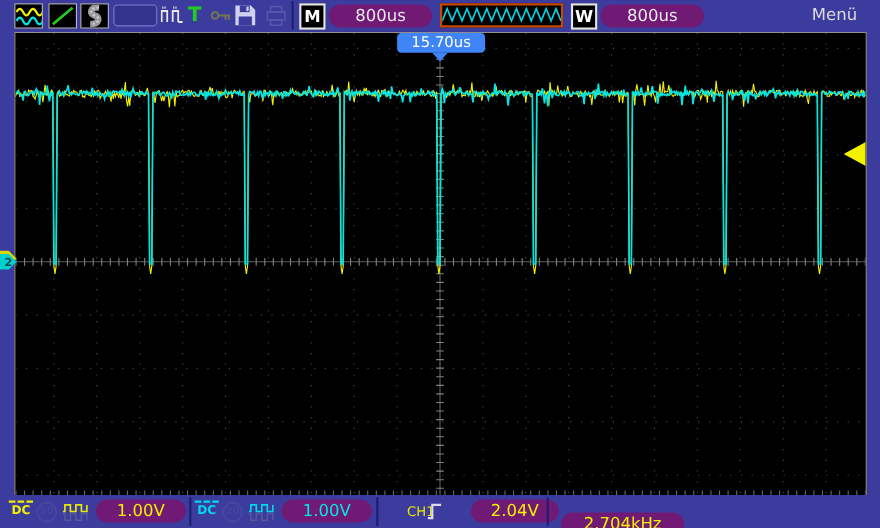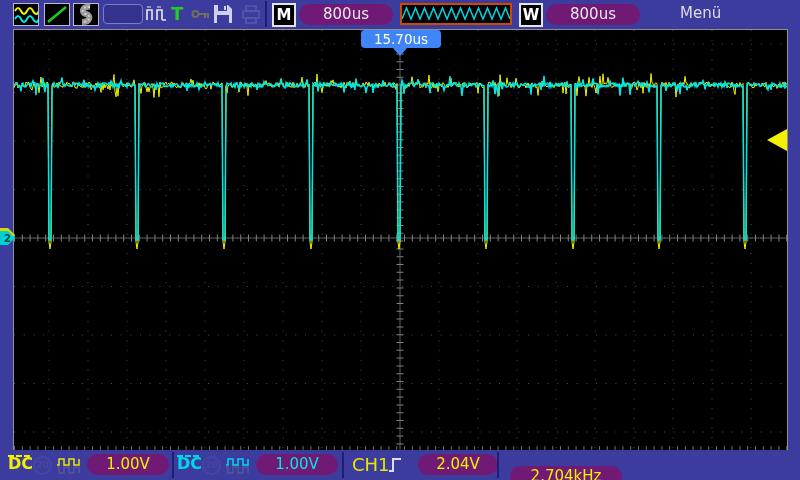--- a/index.html
+++ b/index.html
@@ -23,25 +23,25 @@
   
   .display{position:absolute;left:13px;top:29px;width:773px;height:420px;background:#000;
            border:1px solid #909090;z-index:1;}
   .trig-pos{position:absolute;left:361px;top:30px;width:80px;height:18px;background:#3f85f7;
             border-radius:4px;color:#fff;font-size:13.5px;text-align:center;line-height:18px;z-index:6;}
   .trig-pos-tip{position:absolute;left:393px;top:48px;width:0;height:0;z-index:6;
             border-left:7px solid transparent;border-right:7px solid transparent;border-top:8px solid #3f85f7;}
   .gnd-marker{position:absolute;left:0;top:227px;z-index:7;}
   
   .statusbar{position:absolute;left:0;top:450px;width:800px;height:30px;background:#3c3c9e;z-index:5;}
-  .dcic{position:absolute;width:22px;font-weight:bold;font-size:16px;line-height:12px;}
+  .dcic{position:absolute;width:22px;text-align:center;font-weight:bold;font-size:11px;line-height:12px;}
   .dcdash{display:block;height:0;border-top:2px dashed currentColor;margin-bottom:1px;}
   .bw20{position:absolute;width:15px;height:15px;border:2px solid #4646a0;border-radius:50%;
         color:#4646a0;font-size:9px;font-weight:bold;text-align:center;line-height:15px;}
-  .chlabel{position:absolute;color:#e8e800;font-size:18px;line-height:20px;}
+  .chlabel{position:absolute;color:#e8e800;font-size:12px;line-height:20px;margin-left:18px;}
   .dt{position:absolute;color:#e4e4e4;font-size:15px;line-height:20px;}
 </style>
 </head>
 <body>
 
 <div class="screen">
 
   <div class="topbar">
 
     <span class="iconbox" style="left:13px;top:3px;">
@@ -106,21 +106,21 @@
 
     <span class="preview" style="left:400px;top:3px;">
       <svg width="108" height="18" viewBox="0 0 108 18">
         <polyline fill="none" stroke="#00d4e4" stroke-width="1.5" points="0,14 4.5,3 9,14 13.5,3 18,14 22.5,3 27,14 31.5,3 36,14 40.5,3 45,14 49.5,3 54,14 58.5,3 63,14 67.5,3 72,14 76.5,3 81,14 85.5,3 90,14 94.5,3 99,14 103.5,3 108,14"></polyline>
       </svg>
     </span>
 
     <span class="mwbox" style="left:519px;top:3px;">W</span>
     <span class="pill" style="left:546px;top:4px;width:94px;">800us</span>
 
-    <span class="menu" style="left:680px;top:4px;">Menü</span>
+    <span class="menu" style="left:738px;top:4px;">Menü</span>
   </div>
 
   <div class="display">
     <svg id="wave-svg" width="773" height="420">
         <line x1="0" y1="14" x2="773" y2="14" stroke="#4c4c4c" stroke-width="1" stroke-dasharray="1 8.7"></line>
         <line x1="0" y1="62.5" x2="773" y2="62.5" stroke="#4c4c4c" stroke-width="1" stroke-dasharray="1 8.7"></line>
         <line x1="0" y1="111" x2="773" y2="111" stroke="#4c4c4c" stroke-width="1" stroke-dasharray="1 8.7"></line>
         <line x1="0" y1="159.5" x2="773" y2="159.5" stroke="#4c4c4c" stroke-width="1" stroke-dasharray="1 8.7"></line>
         <line x1="0" y1="208" x2="773" y2="208" stroke="#4c4c4c" stroke-width="1" stroke-dasharray="1 8.7"></line>
         <line x1="0" y1="256.5" x2="773" y2="256.5" stroke="#4c4c4c" stroke-width="1" stroke-dasharray="1 8.7"></line>
@@ -197,20 +197,20 @@
     <span class="pill cv" style="left:256px;top:4px;width:82px;">1.00V</span>
 
     <span class="vdiv" style="left:342px;top:2px;"></span>
 
     <span class="chlabel" style="left:352px;top:5px;">CH1</span>
     <span class="abs" style="left:388px;top:5px;">
       <svg width="14" height="19" viewBox="0 0 14 19">
         <path d="M1,16 h4 V4 h8" fill="none" stroke="#dcdce8" stroke-width="2"></path>
       </svg>
     </span>
-    <span class="pill yv" style="left:418px;top:4px;width:80px;">2.04V</span>
+    <span class="pill yv" style="left:428px;top:4px;width:80px;">2.04V</span>
 
     <span class="vdiv" style="left:497px;top:2px;"></span>
 
     <span class="pill yv" style="left:510px;top:16px;width:112px;">2.704kHz</span>
 
   </div>
 </div>
 
 </body></html>

